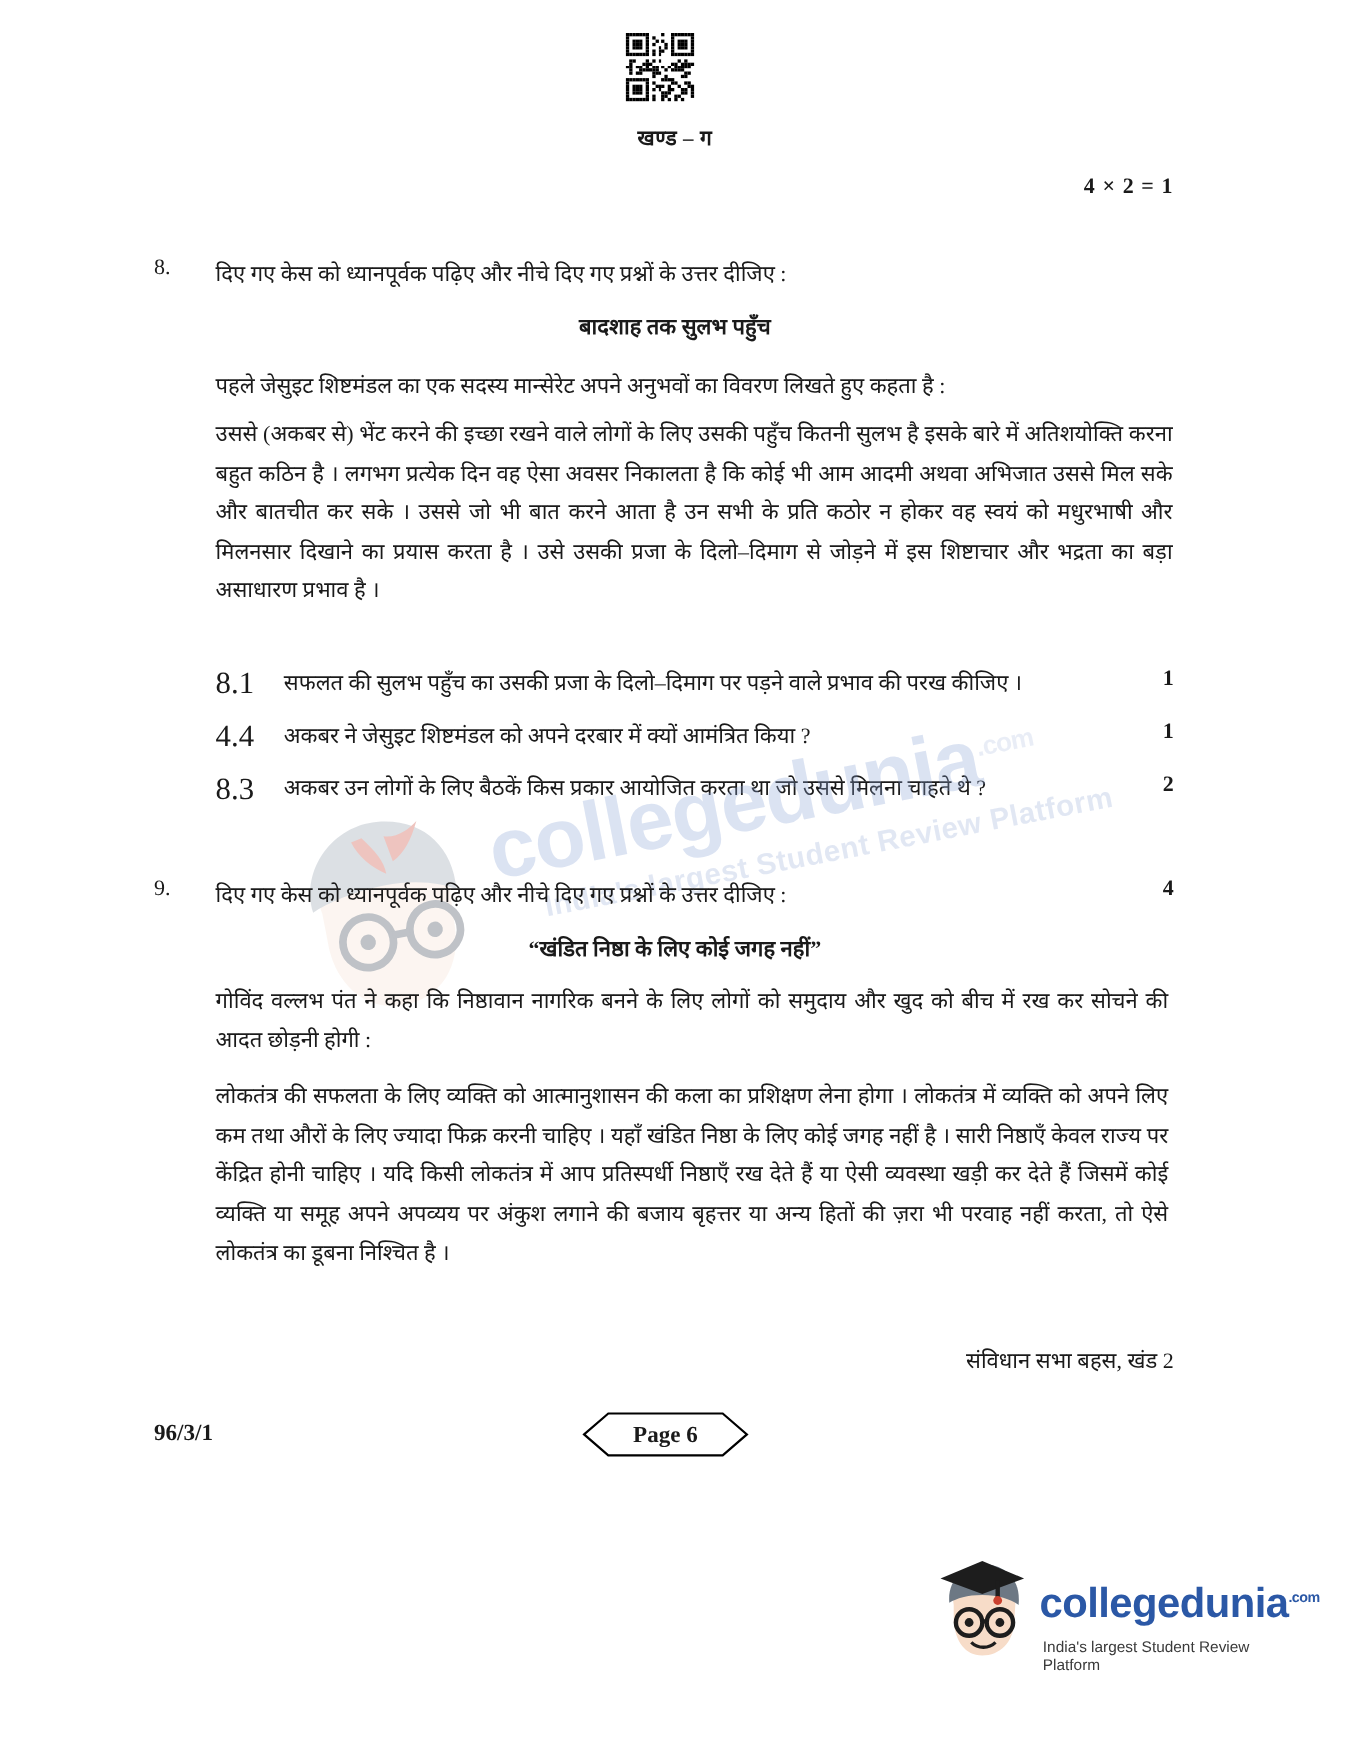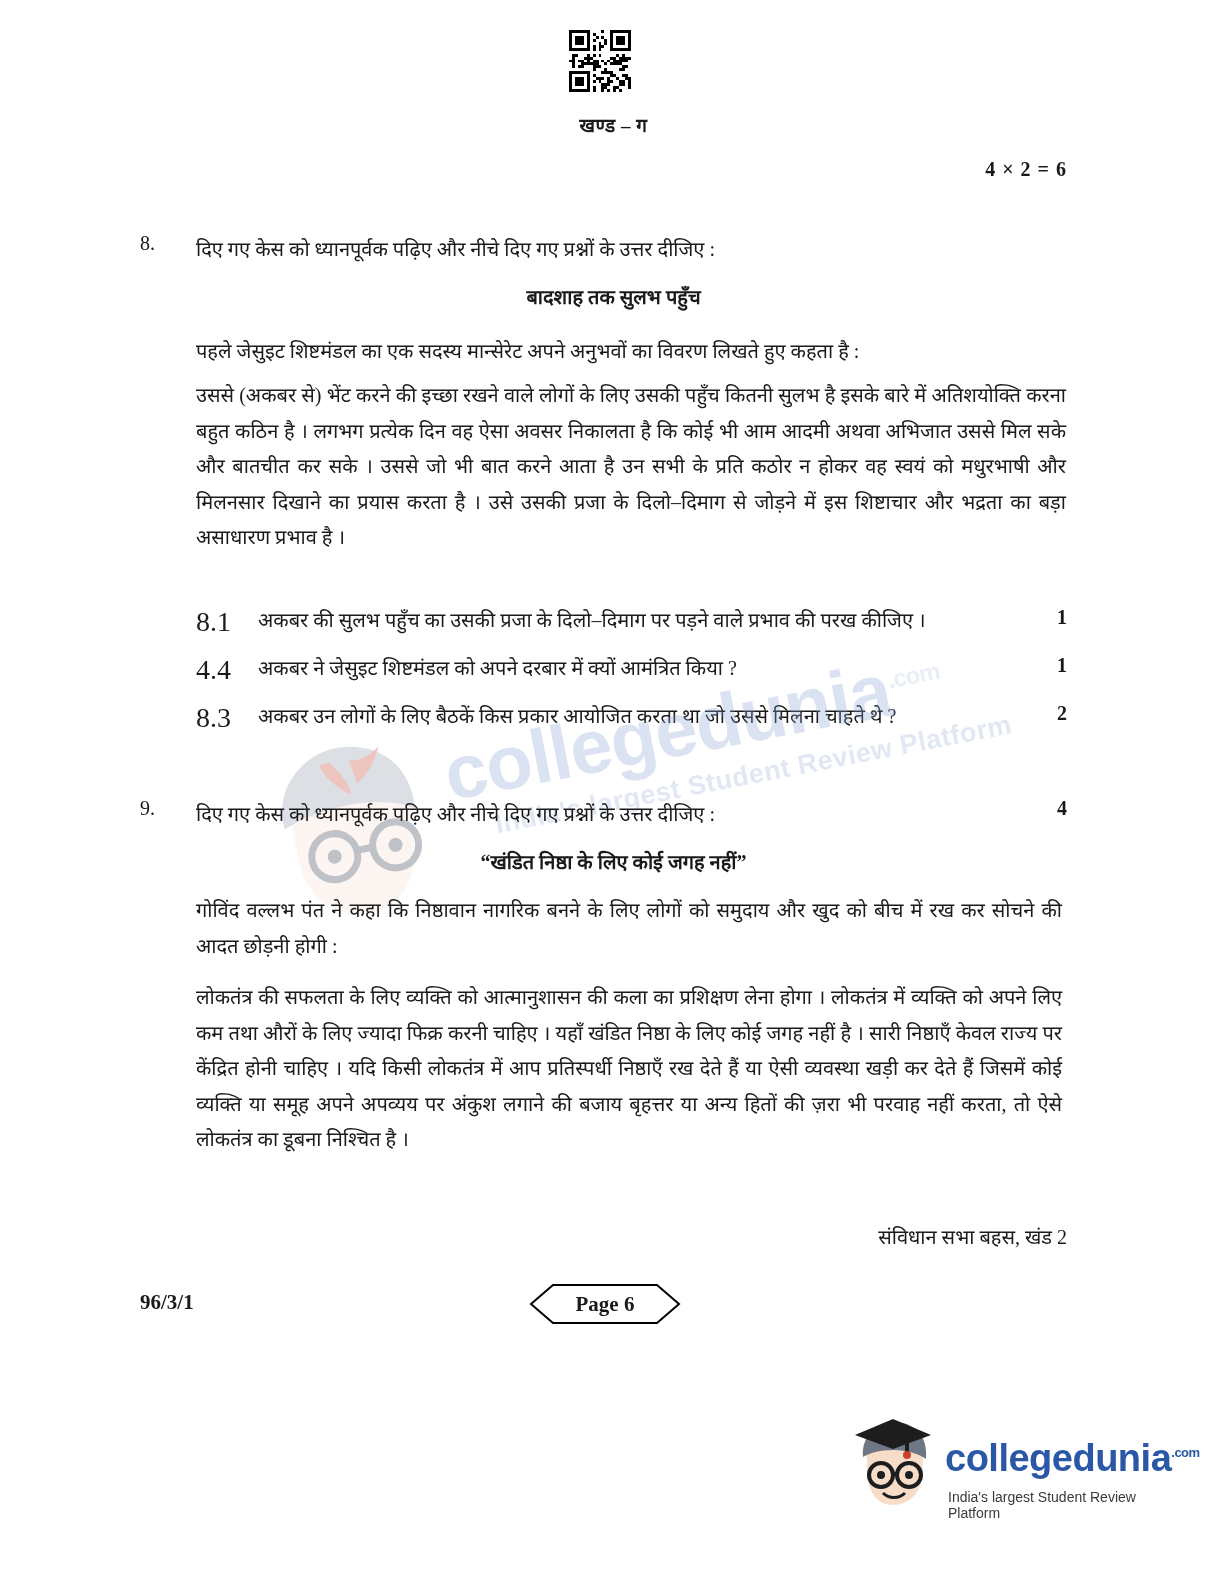--- a/index.html
+++ b/index.html
@@ -658,33 +658,33 @@
         <i></i>
         <i style="background: transparent;"></i>
         <i></i>
         <i style="background: transparent;"></i>
         <i style="background: transparent;"></i>
         <i style="background: transparent;"></i>
       </div>
   </div>
 
   <div class="section-head">खण्ड – ग</div>
-  <div class="section-marks">4 × 2 = 6</div>
+  <div class="section-marks">4 × 2 = 1</div>
 
   <div class="qnum" style="top:232px; left:140px;">8.</div>
   <div class="qtext" style="top:232px; left:196px; width:850px;">दिए गए केस को ध्यानपूर्वक पढ़िए और नीचे दिए गए प्रश्नों के उत्तर दीजिए :</div>
 
   <div class="center-bold" style="top:283px;">बादशाह तक सुलभ पहुँच</div>
 
   <div class="qtext" style="top:334px; left:196px; width:860px;">पहले जेसुइट शिष्टमंडल का एक सदस्य मान्सेरेट अपने अनुभवों का विवरण लिखते हुए कहता है :</div>
 
   <div class="qtext" style="top:378px; left:196px; width:870px;">उससे (अकबर से) भेंट करने की इच्छा रखने वाले लोगों के लिए उसकी पहुँच कितनी सुलभ है इसके बारे में अतिशयोक्ति करना बहुत कठिन है । लगभग प्रत्येक दिन वह ऐसा अवसर निकालता है कि कोई भी आम आदमी अथवा अभिजात उससे मिल सके और बातचीत कर सके । उससे जो भी बात करने आता है उन सभी के प्रति कठोर न होकर वह स्वयं को मधुरभाषी और मिलनसार दिखाने का प्रयास करता है । उसे उसकी प्रजा के दिलो–दिमाग से जोड़ने में  इस शिष्टाचार और भद्रता का बड़ा असाधारण प्रभाव है ।</div>
 
   <div class="subq-num" style="top:606px; left:196px;">8.1</div>
-  <div class="subq-text" style="top:606px; left:258px; width:740px;">अकबर की सुलभ पहुँच का उसकी प्रजा के दिलो–दिमाग पर पड़ने वाले प्रभाव की परख कीजिए ।</div>
+  <div class="subq-text" style="top:606px; left:258px; width:740px;">सफलत की सुलभ पहुँच का उसकी प्रजा के दिलो–दिमाग पर पड़ने वाले प्रभाव की परख कीजिए ।</div>
   <div class="marks-col" style="top:606px;">1</div>
 
   <div class="subq-num" style="top:654px; left:196px;">4.4</div>
   <div class="subq-text" style="top:654px; left:258px; width:740px;">अकबर ने जेसुइट शिष्टमंडल को अपने दरबार में क्यों आमंत्रित किया ?</div>
   <div class="marks-col" style="top:654px;">1</div>
 
   <div class="subq-num" style="top:702px; left:196px;">8.3</div>
   <div class="subq-text" style="top:702px; left:258px; width:740px;">अकबर उन लोगों के लिए बैठकें किस प्रकार आयोजित करता था जो उससे मिलना चाहते थे ?</div>
   <div class="marks-col" style="top:702px;">2</div>
 

